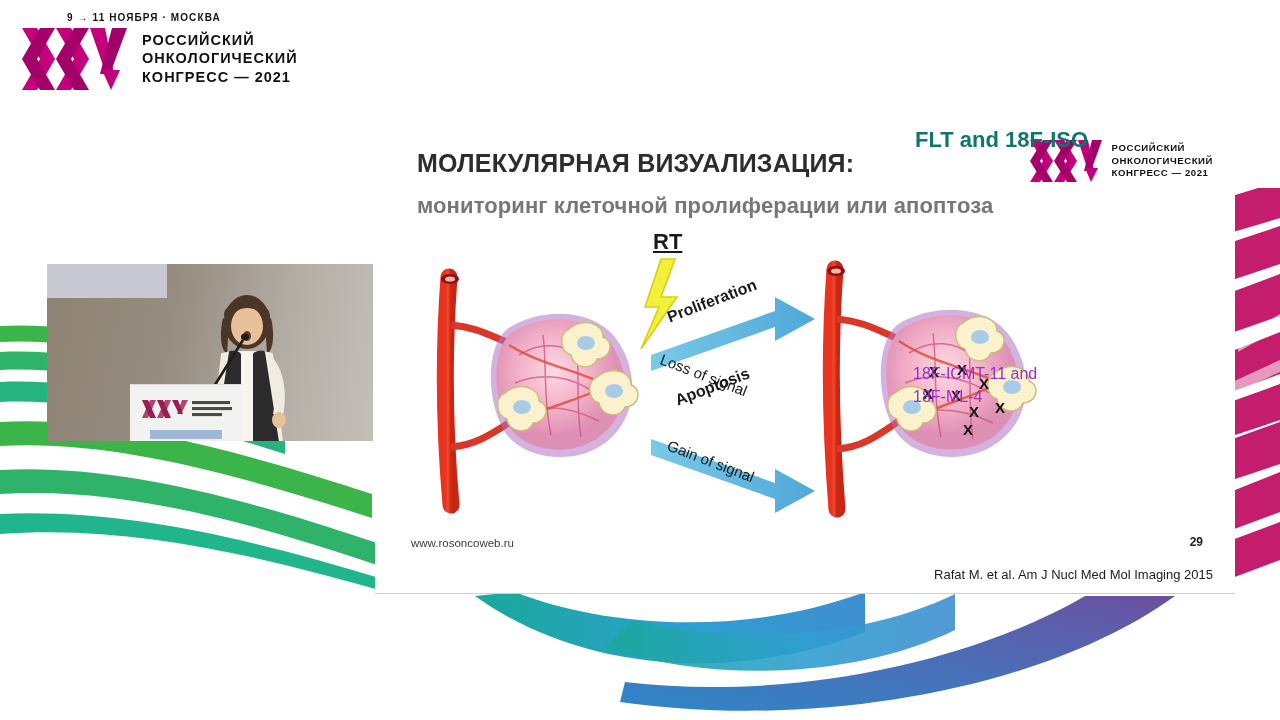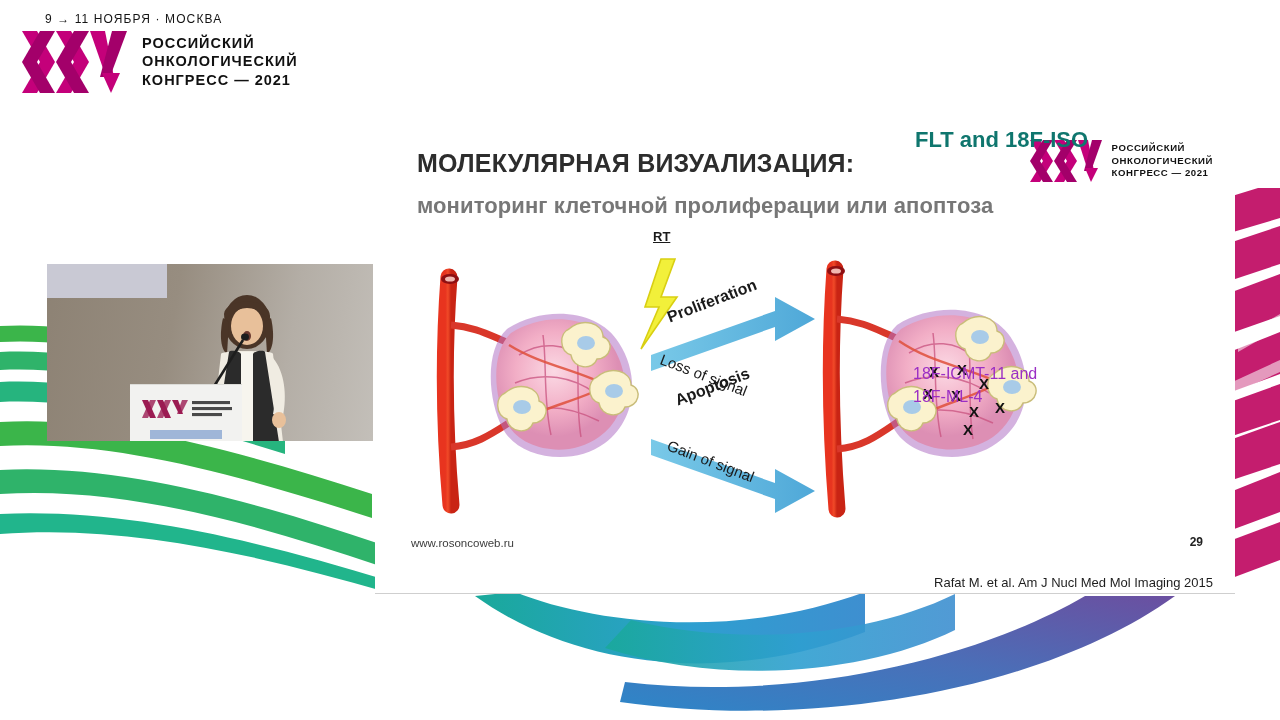--- a/index.html
+++ b/index.html
@@ -3,22 +3,22 @@
 <meta charset="utf-8">
 <style>
   * { margin:0; padding:0; box-sizing:border-box; }
   html,body { width:1280px; height:720px; background:#ffffff;
     font-family:"Liberation Sans", sans-serif; overflow:hidden; }
 
   #stage { position:relative; width:1280px; height:720px; background:#fff; }
 
   
   #brand { position:absolute; left:22px; top:12px; width:340px; height:86px; }
-  #brand-date { font-size:12px; font-weight:normal; letter-spacing:1.1px;
-    color:#141414; white-space:nowrap; margin-left:23px; }
+  #brand-date { font-size:10px; font-weight:bold; letter-spacing:1.1px;
+    color:#141414; white-space:nowrap; margin-left:45px; }
   #brand-row { display:flex; align-items:flex-start; margin-top:5px; }
   .xxv-mark { width:105px; height:62px; flex:0 0 105px; }
   #brand-words { margin-left:15px; margin-top:3px; line-height:1.27;
     font-size:14.5px; font-weight:bold; letter-spacing:1.0px; color:#111; }
 
   
   #green-waves { position:absolute; left:0; top:318px; width:395px; height:275px; }
   
   #pink-chevrons { position:absolute; right:0; top:188px; width:82px; height:420px; }
   
@@ -50,41 +50,41 @@
     align-items:center; }
   #slide-logo .xxv-mark-sm { width:72px; height:42px; flex:0 0 72px; }
   #slide-logo-words { margin-left:10px; line-height:1.3; font-size:9.6px;
     font-weight:bold; letter-spacing:.55px; color:#111; }
 
   
   #figure { position:absolute; left:48px; top:130px; width:690px; height:290px; }
 
   .fig-label { position:absolute; font-weight:bold; color:#1a1a1a;
     white-space:nowrap; }
-  #lbl-rt { left:230px; top:-8px; font-size:13px;text-decoration:underline; }
+  #lbl-rt { left:230px; top:-8px; font-size:22px;text-decoration:underline; }
   #lbl-prolif { left:245px; top:72px; font-size:16px; transform:rotate(-21deg);
     transform-origin:left center; }
   #lbl-loss { left:238px; top:113px; font-size:15px; font-weight:normal;
     transform:rotate(21deg); transform-origin:left center; }
   #lbl-apop { left:253px; top:155px; font-size:16px; transform:rotate(-21deg);
     transform-origin:left center; }
   #lbl-gain { left:245px; top:199px; font-size:15px; font-weight:normal;
     transform:rotate(21deg); transform-origin:left center; }
 
   #lbl-flt { position:absolute; left:540px; top:20px; font-size:22px;
     font-weight:bold; color:#0f766e; white-space:nowrap; }
   #lbl-tracers { position:absolute; left:538px; top:255px; font-size:16px;
     font-weight:normal; color:#9b2ec4; line-height:1.45; white-space:nowrap; }
 
   
   #f-url { position:absolute; left:36px; bottom:45px; font-size:11.5px;
     color:#3c3c3c;text-align:center; }
   #f-page { position:absolute; right:32px; bottom:45px; font-size:12px;
     font-weight:bold; color:#222;text-align:right; }
-  #f-cite { position:absolute; right:22px; bottom:4px; font-size:13px;
+  #f-cite { position:absolute; right:22px; bottom:12px; font-size:13px;
     color:#1e1e1e; }
   #slide-baseline { position:absolute; left:0; right:0; bottom:0; height:1px;
     background:#cfcfcf; }
 </style>
 </head>
 <body>
 
 <div id="stage">
 
   <div id="brand">

